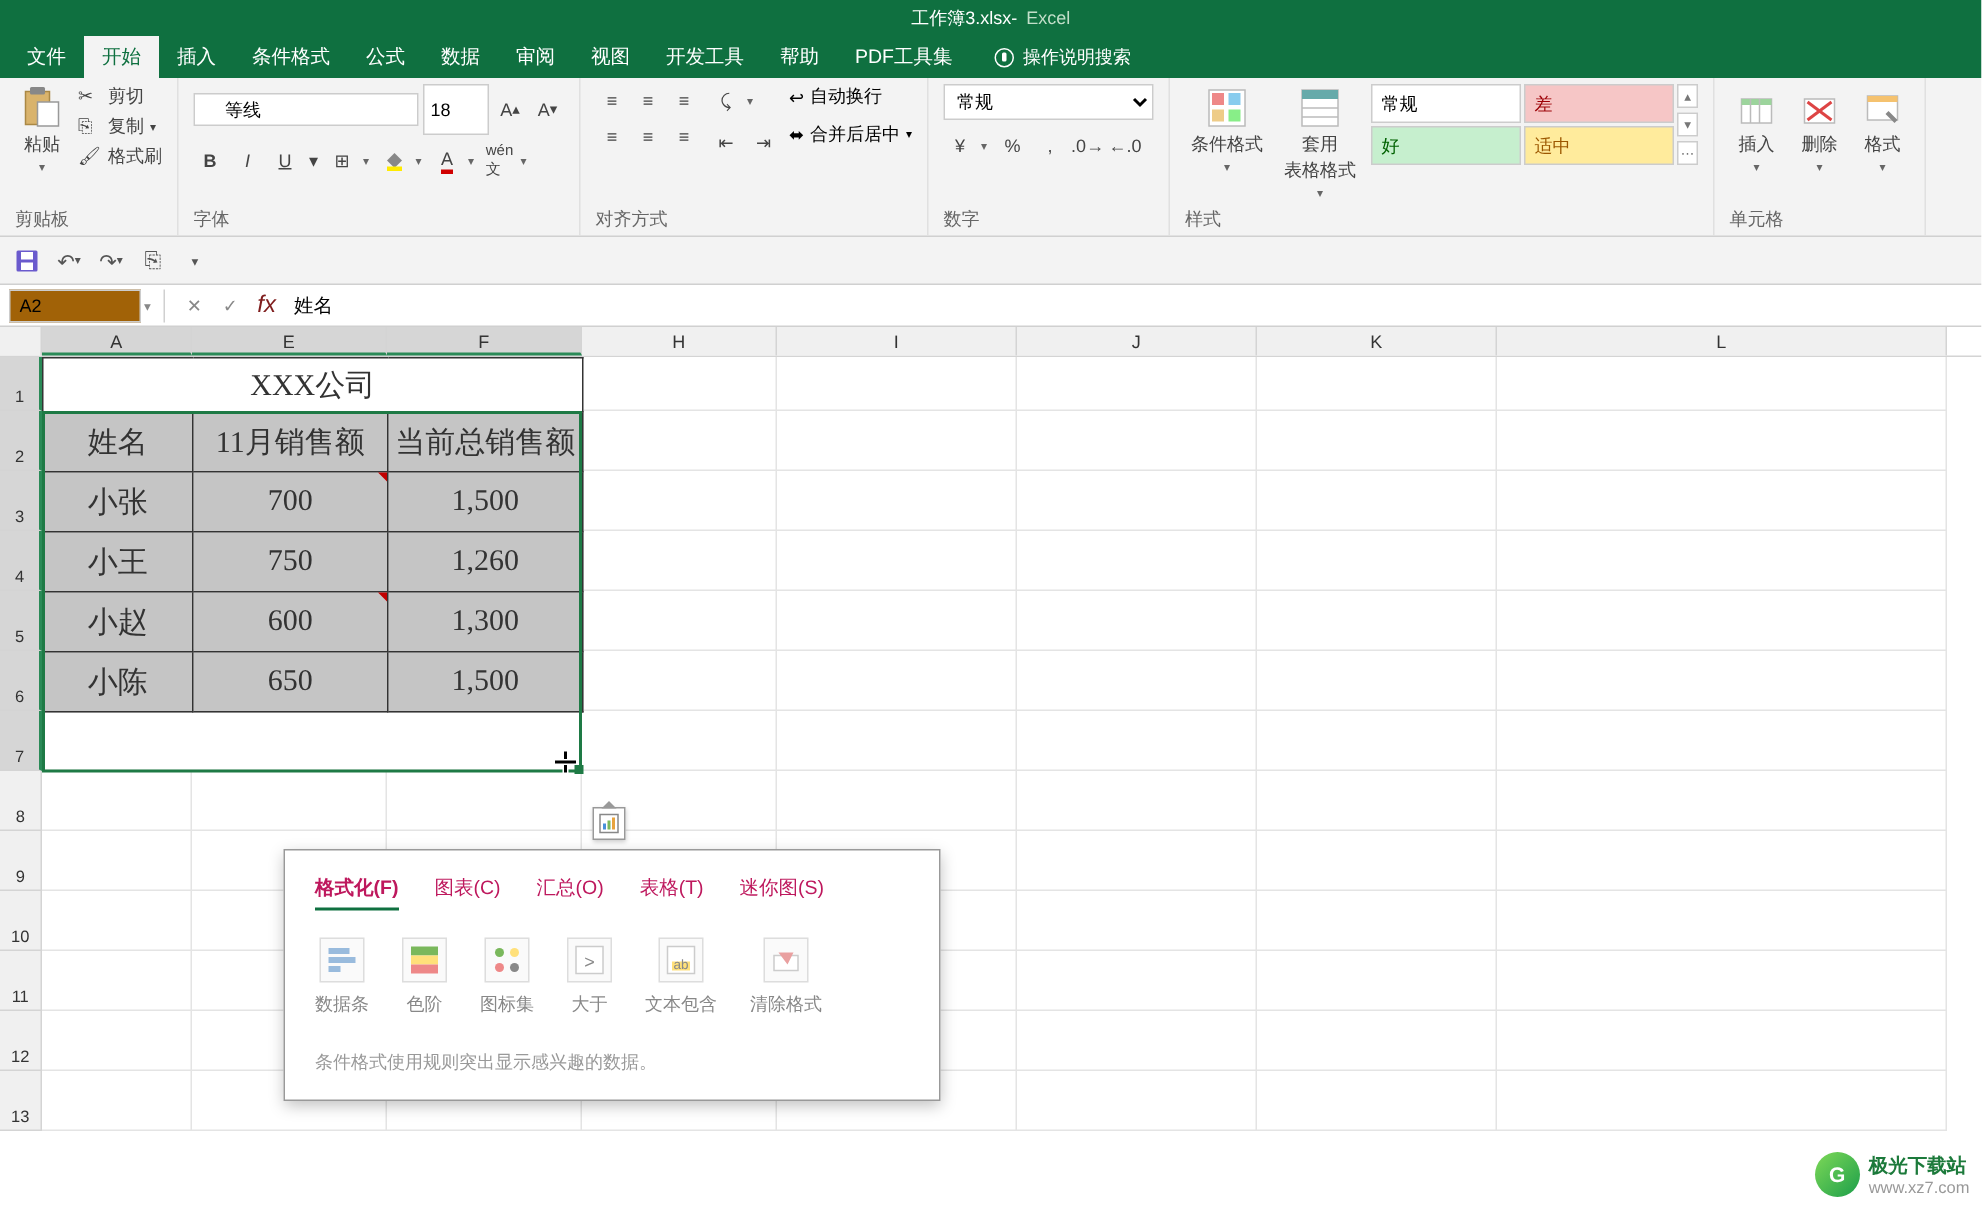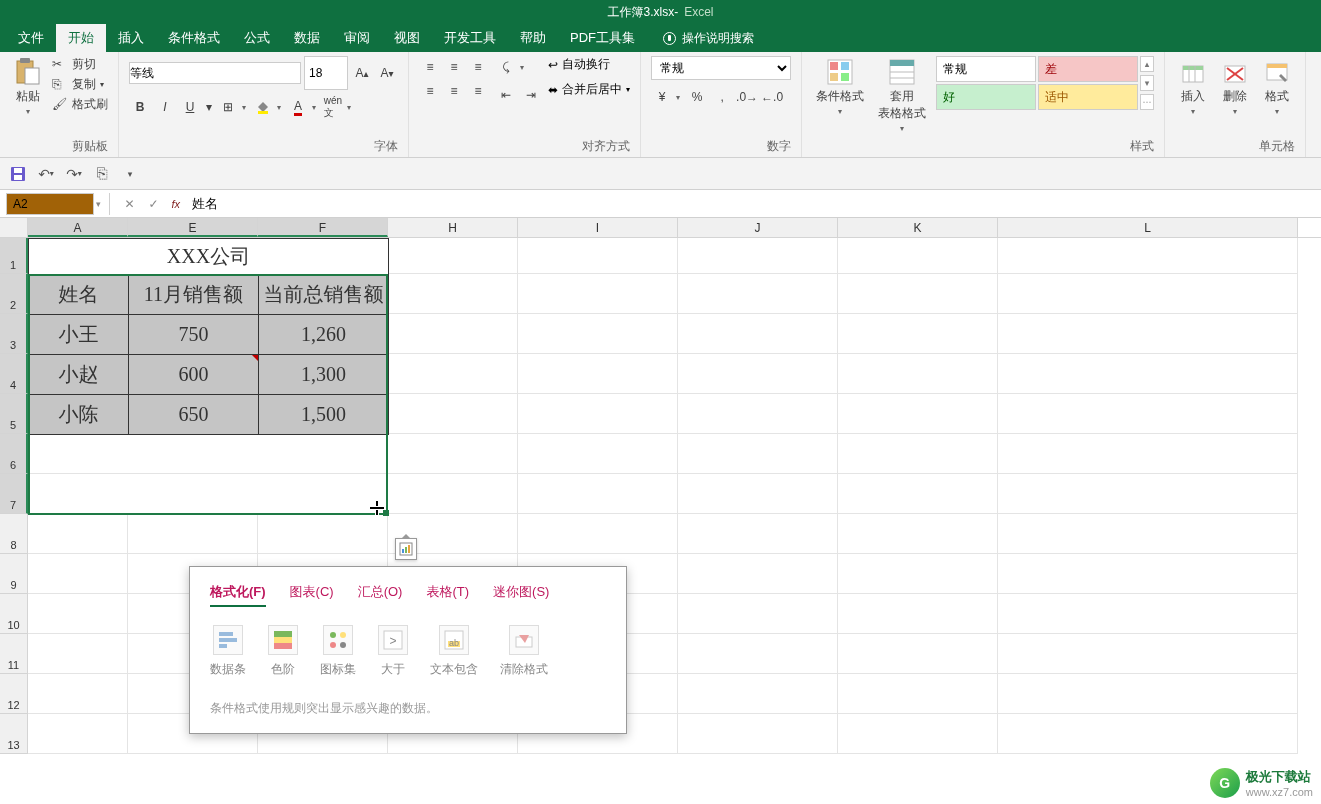--- a/index.html
+++ b/index.html
@@ -11,35 +11,35 @@
 
 .menu-bar { background: #0f7040; height: 28px; display: flex; align-items: flex-end; padding-left: 6px; }
 .menu-bar .tab { color: #fff; font-size: 13px; padding: 5px 12px; cursor: pointer; }
 .menu-bar .tab.active { background: #f3f3f3; color: #0f7040; }
 .menu-bar .tell-me { display:flex; align-items:center; color:#fff; font-size:12px; margin-left:16px; gap:6px; padding-bottom:5px;}
 .menu-bar .bulb { width:13px; height:13px; border:1px solid #fff; border-radius:50%; position:relative;}
 .menu-bar .bulb::after{content:"";position:absolute;left:4px;top:2px;width:3px;height:6px;background:#fff;border-radius:1px;}
 
 .ribbon { background: #f3f3f3; height: 106px; border-bottom: 1px solid #d0d0d0; display: flex; }
 .ribbon-group { border-right: 1px solid #e0e0e0; padding: 4px 10px 2px 10px; display: flex; flex-direction: column; justify-content: space-between; }
-.ribbon-group .label { text-align: right; font-size: 12px; color: #666; padding-top: 2px; font-family: Liberation Serif, serif; }
+.ribbon-group .label { text-align: left; font-size: 12px; color: #666; padding-top: 2px; font-family: Liberation Serif, serif; }
 .ribbon-group .content { flex: 1; display: flex; align-items: flex-start; gap: 6px; }
 
 .big-btn { display:flex; flex-direction:column; align-items:center; gap:2px; padding:2px 4px; cursor:pointer; font-size:12px; color:#444;}
 .big-btn .ic { width:28px; height:28px; display:flex; align-items:center; justify-content:center; }
 .big-btn .caret{font-size:8px;color:#666;}
 
 .clip-rows { display:flex; flex-direction:column; gap:3px; font-size:12px; color:#444;}
 .clip-rows .row{display:flex;align-items:center;gap:4px;}
 .clip-rows .ic{width:16px;height:16px;display:inline-block;}
 
 .font-box select, .font-box input { background:#fff; border:1px solid #ccc; font-size:12px; height:22px; }
 .font-box { display:flex; flex-direction:column; gap:6px;}
 .font-row{display:flex; gap:3px; align-items:center;}
-.font-row .fn{width:172px;padding:2px 0;}
+.font-row .fn{width:150px;padding:2px 20px;}
 .font-row .fs{width:44px;padding:16px 4px;}
 .mini-btn{width:22px;height:22px;border:1px solid transparent;display:flex;align-items:center;justify-content:center;font-size:12px;color:#444;cursor:pointer;}
 .split{display:flex;}
 .split .dd{width:10px;font-size:8px;display:flex;align-items:center;justify-content:center;color:#666;}
 
 .align-grid{display:grid;grid-template-columns:repeat(3,22px);grid-auto-rows:22px;gap:2px;}
 .align-col{display:flex;flex-direction:column;gap:6px;}
 .align-rows{display:flex;gap:10px;}
 
 .num-box{display:flex;flex-direction:column;gap:6px;}
@@ -55,21 +55,21 @@
 .style-arrows{display:flex;flex-direction:column;justify-content:space-between;margin-left:2px;}
 .style-arrows div{font-size:9px;color:#777;border:1px solid #ccc;width:14px;height:16px;display:flex;align-items:center;justify-content:center;background:#fff;}
 
 .qa-bar{background:#f3f3f3;height:32px;border-bottom:1px solid #d0d0d0;display:flex;align-items:center;padding:0 8px;gap:8px;}
 .qa-bar .qb{width:20px;height:20px;display:flex;align-items:center;justify-content:center;color:#555;cursor:pointer;font-size:14px;}
 
 .formula-bar{height:28px;border-bottom:1px solid #d0d0d0;display:flex;align-items:center;background:#fff;}
 .namebox{width:88px;height:22px;border:1px solid #ccc;margin-left:6px;font-size:12px;padding:2px 6px;background:#a16207;}
 .fb-sep{width:1px;height:22px;background:#d0d0d0;margin:0 8px;}
 .fb-btn{width:24px;height:22px;display:flex;align-items:center;justify-content:center;color:#888;cursor:pointer;font-size:12px;}
-.fx{font-style:italic;color:#7f1d1d;font-size:11px;margin:0 6px;}
+.fx{font-style:italic;color:#7f1d1d;font-size:16px;margin:0 6px;}
 .fb-input{flex:1;border:none;outline:none;font-size:13px;padding:2px 6px;}
 
 .grid-area{position:relative;background:#fff;}
 .col-headers{display:flex;height:20px;border-bottom:1px solid #d4d4d4;}
 .corner{width:28px;border-right:1px solid #d4d4d4;background:#f0f0f0;}
 .ch{border-right:1px solid #d4d4d4;background:#f0f0f0;text-align:center;font-size:12px;color:#333;line-height:20px;}
 .ch.sel{background:#d6d6d6;border-bottom:2px solid #2a8a57;}
 .rows{display:flex;flex-direction:column;}
 .row{display:flex;}
 .rh{width:28px;border-right:1px solid #d4d4d4;border-bottom:1px solid #d4d4d4;background:#f0f0f0;text-align:center;font-size:11px;color:#333;display:flex;align-items:flex-end;justify-content:center;padding-bottom:2px;}
@@ -536,20 +536,25 @@
     <table>
       <tbody>
           <tr class="title-row">
             <td colspan="3" style="width:360px;">XXX公司</td>
           </tr>
       <tr class="hdr">
         <td style="width:100px;">姓名</td>
         <td style="width:130px;">11月销售额</td>
         <td style="width:130px;">当前总销售额</td>
       </tr>
+      <tr>
+            <td>小张</td>
+            <td class="red-corner">700</td>
+            <td>1,500</td>
+          </tr>
       <tr>
             <td>小王</td>
             <td>750</td>
             <td>1,260</td>
           </tr>
       <tr>
             <td>小赵</td>
             <td class="red-corner">600</td>
             <td>1,300</td>
           </tr>

